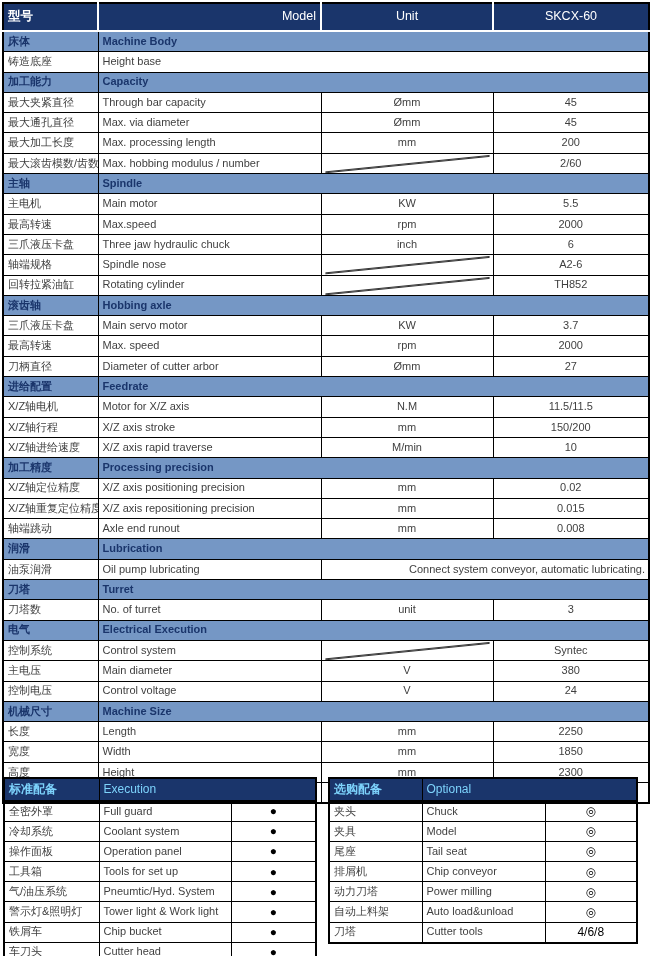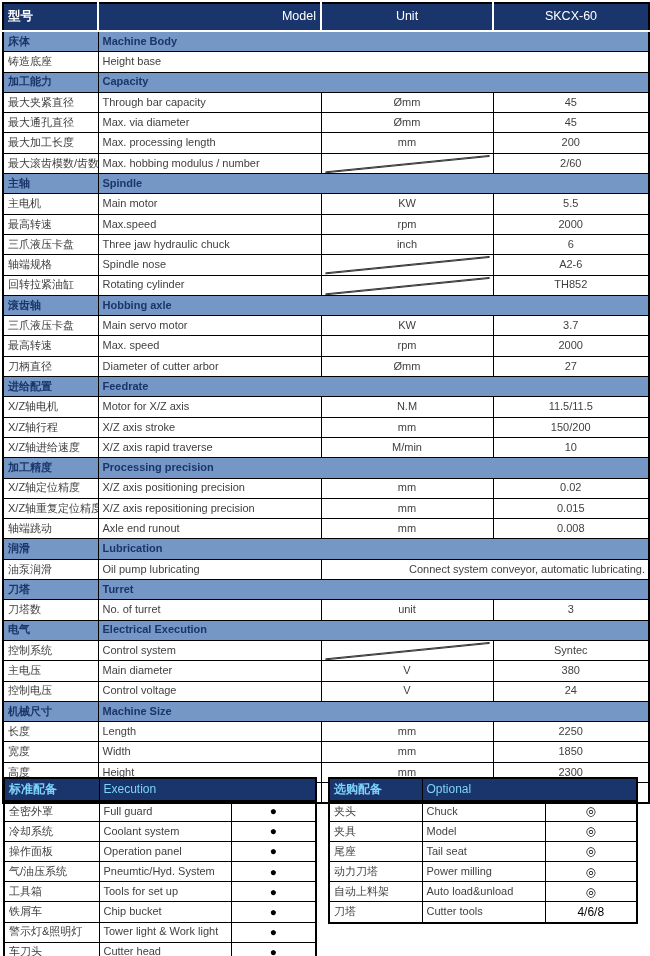--- a/index.html
+++ b/index.html
@@ -314,37 +314,37 @@
           <td class="cn">冷却系统</td>
           <td class="en">Coolant system</td>
           <td class="mark">●</td>
         </tr>
         <tr>
           <td class="cn">操作面板</td>
           <td class="en">Operation panel</td>
           <td class="mark">●</td>
         </tr>
         <tr>
+          <td class="cn">工具箱</td>
+          <td class="en">Tools for set up</td>
+          <td class="mark">●</td>
+        </tr>
+        <tr>
           <td class="cn">气/油压系统</td>
           <td class="en">Pneumtic/Hyd. System</td>
           <td class="mark">●</td>
         </tr>
         <tr>
-          <td class="cn">工具箱</td>
-          <td class="en">Tools for set up</td>
+          <td class="cn">警示灯&amp;照明灯</td>
+          <td class="en">Tower light &amp; Work light</td>
           <td class="mark">●</td>
         </tr>
         <tr>
           <td class="cn">铁屑车</td>
           <td class="en">Chip bucket</td>
-          <td class="mark">●</td>
-        </tr>
-        <tr>
-          <td class="cn">警示灯&amp;照明灯</td>
-          <td class="en">Tower light &amp; Work light</td>
           <td class="mark">●</td>
         </tr>
         <tr>
           <td class="cn">车刀头</td>
           <td class="en">Cutter head</td>
           <td class="mark">●</td>
         </tr>
       </tbody>
   </table>
 
@@ -370,20 +370,25 @@
           <td class="cn">夹具</td>
           <td class="en">Model</td>
           <td class="mark">◎</td>
         </tr>
         <tr>
           <td class="cn">尾座</td>
           <td class="en">Tail seat</td>
           <td class="mark">◎</td>
         </tr>
         <tr>
+          <td class="cn">排屑机</td>
+          <td class="en">Chip conveyor</td>
+          <td class="mark">◎</td>
+        </tr>
+        <tr>
           <td class="cn">动力刀塔</td>
           <td class="en">Power milling</td>
           <td class="mark">◎</td>
         </tr>
         <tr>
           <td class="cn">自动上料架</td>
           <td class="en">Auto load&amp;unload</td>
           <td class="mark">◎</td>
         </tr>
         <tr>

